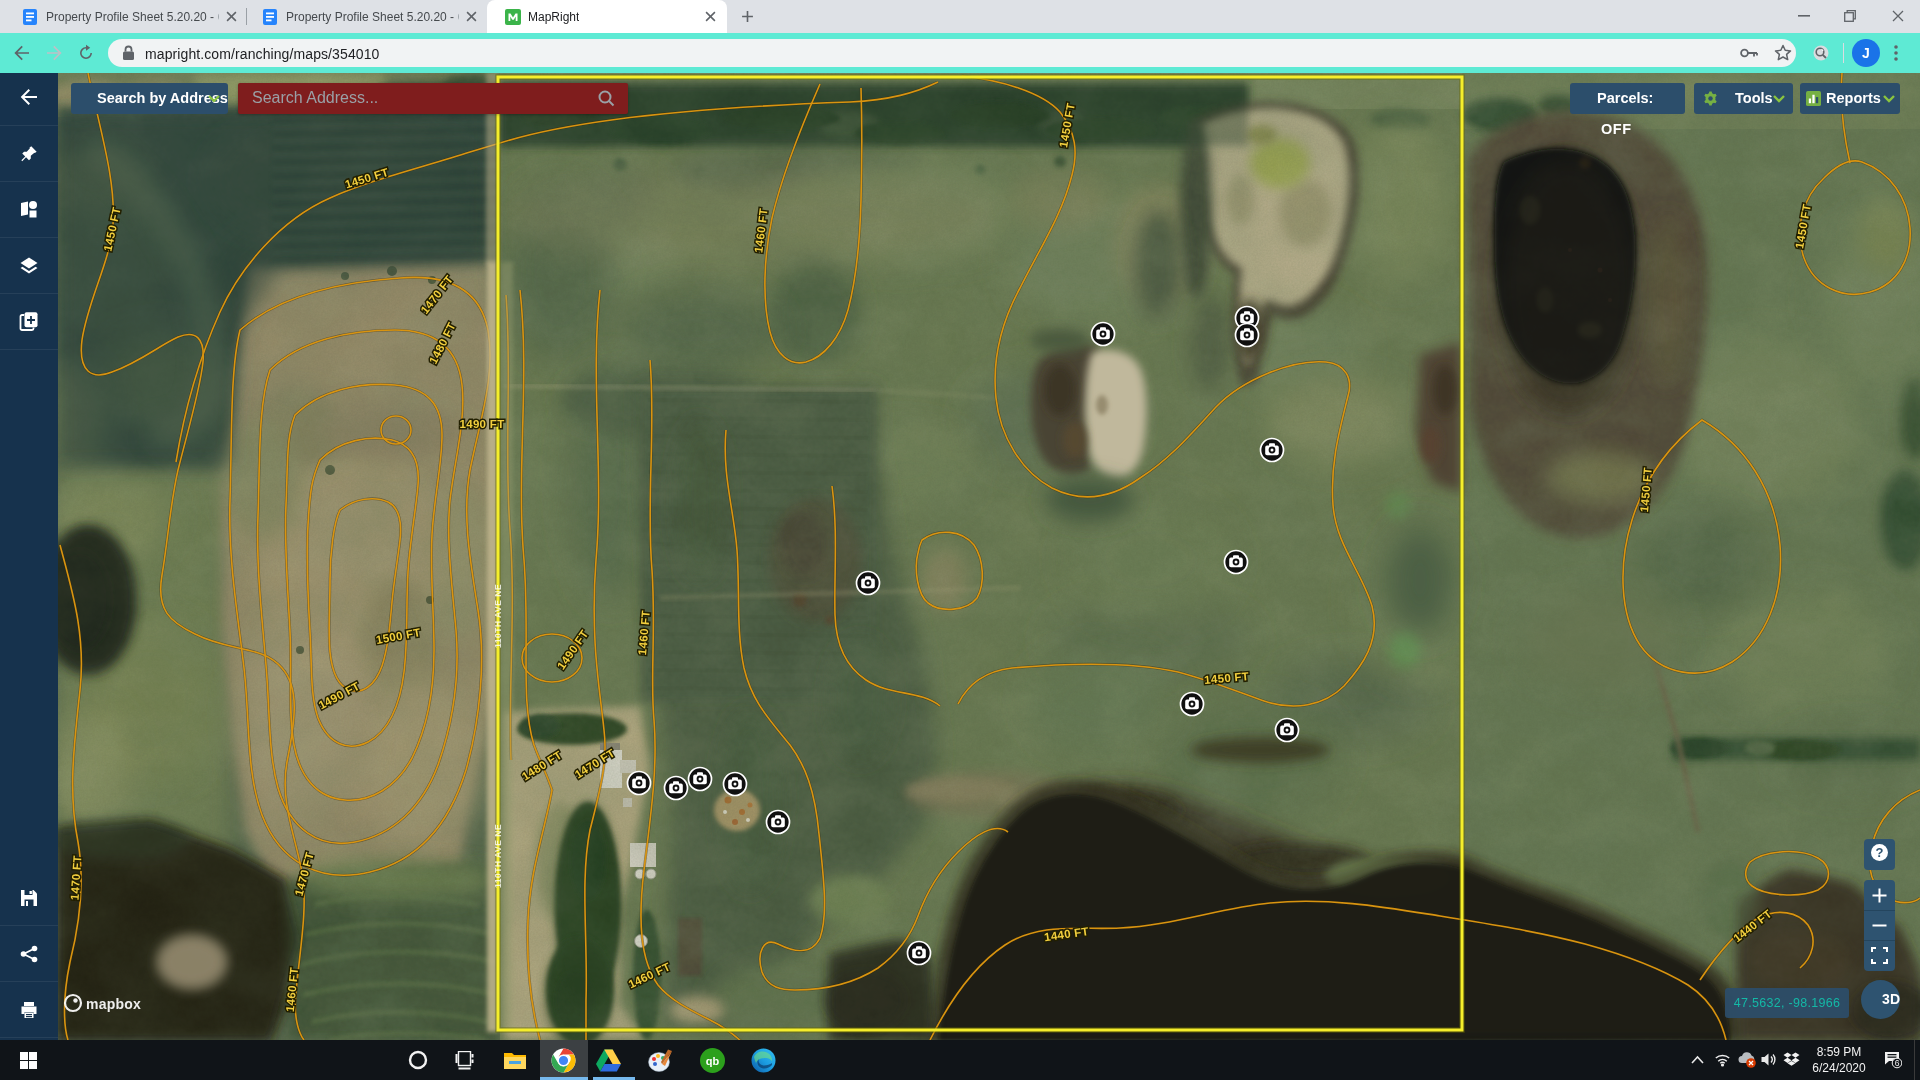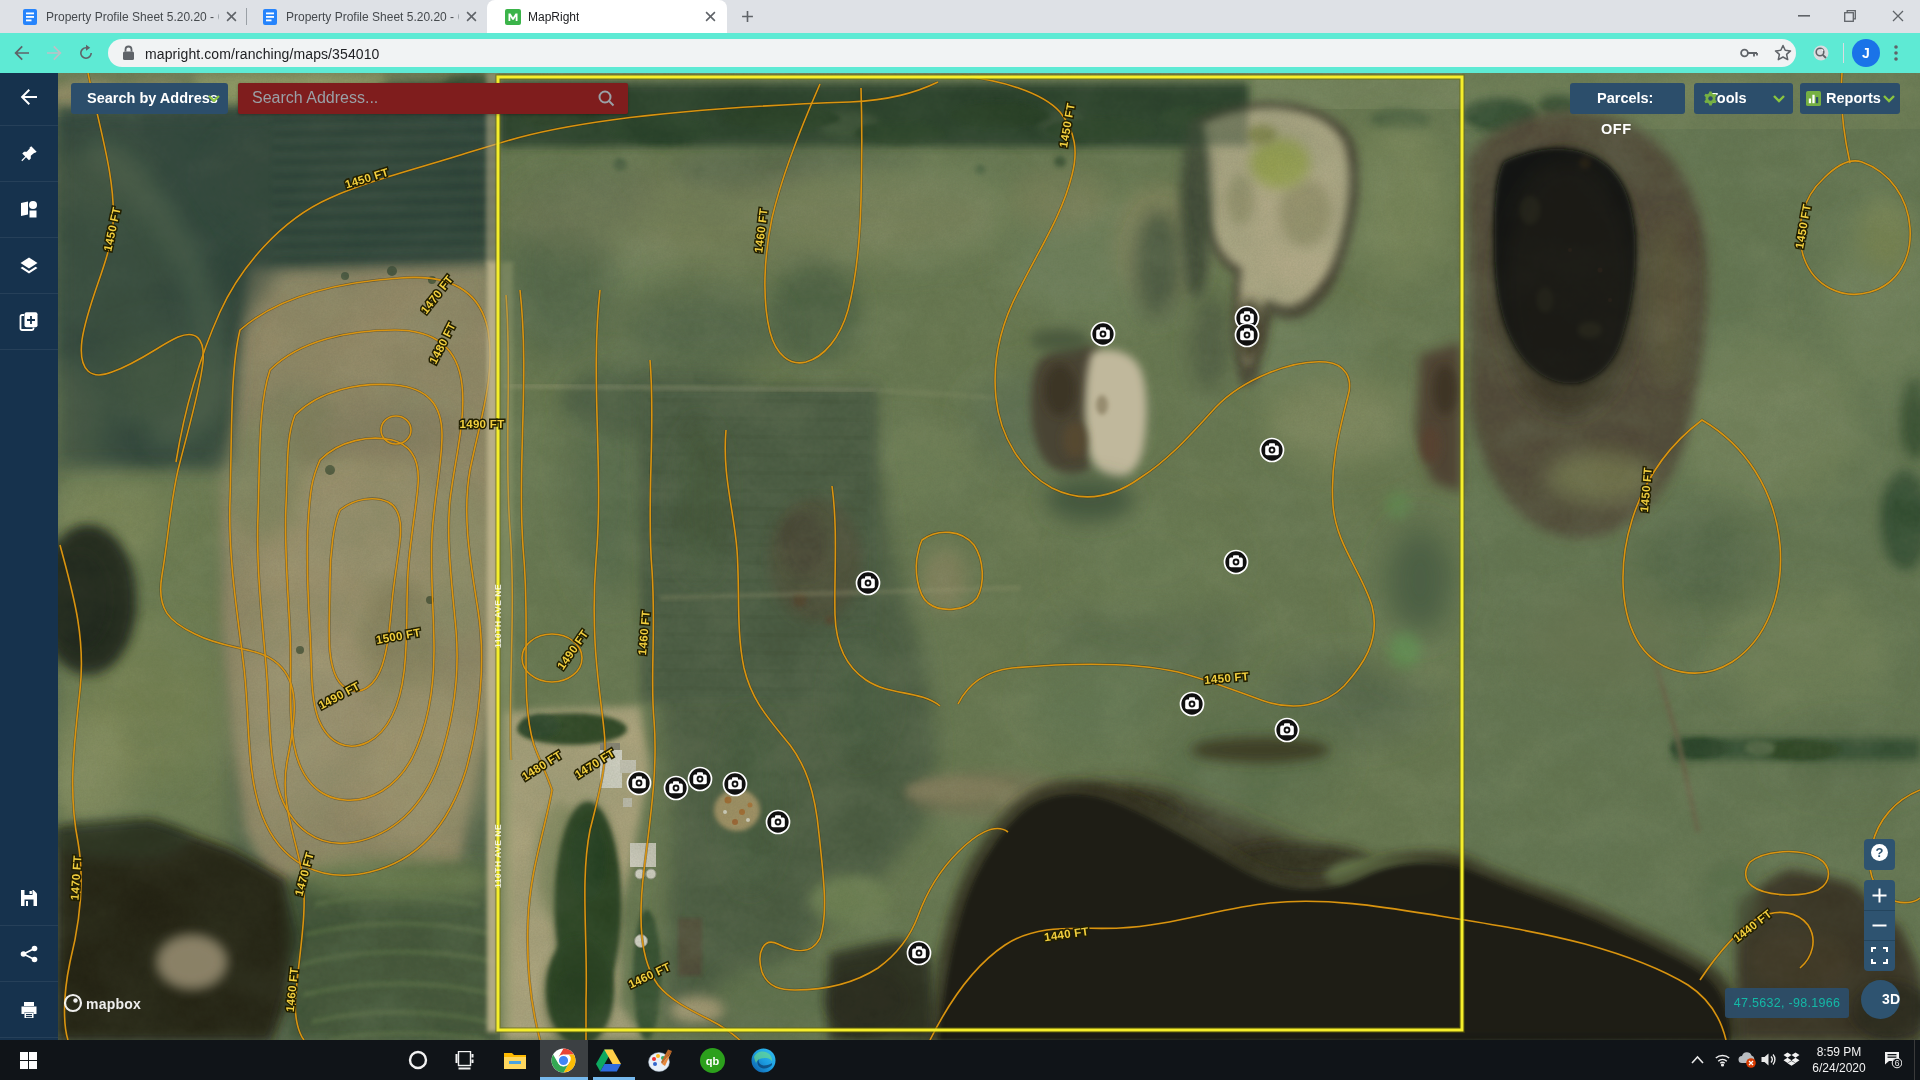--- a/index.html
+++ b/index.html
@@ -601,34 +601,34 @@
     </svg>
   <svg class="abs" style="left:20px;top:928px" width="18" height="18" viewBox="0 0 18 18">
       <rect x="4" y="1" width="10" height="4" fill="#fff"></rect>
       <path d="M1.5,5.5 L16.5,5.5 L16.5,13 L13.5,13 L13.5,11 L4.5,11 L4.5,13 L1.5,13 Z" fill="#fff"></path>
       <rect x="4.5" y="11.5" width="9" height="5.5" fill="#fff"></rect>
       <rect x="6" y="13" width="6" height="1.2" fill="#16324d"></rect>
       <rect x="6" y="15" width="6" height="1.2" fill="#16324d"></rect>
     </svg>
 </div>
 
-<div class="mrbtn" style="left:71px;top:83px;width:157px;height:31px;line-height:31px;padding-left:16px;font-size:14.5px">Search by Address
+<div class="mrbtn" style="left:71px;top:83px;width:157px;height:31px;line-height:31px;padding-left:26px;font-size:14.5px">Search by Address
   <svg class="abs" style="left:137px;top:12px" width="12" height="8" viewBox="0 0 12 8">
       <path d="M1,1 L6,6 L11,1" stroke="#8bc53f" stroke-width="2.2" fill="none"></path>
     </svg>
 </div>
 <div class="abs" style="left:238px;top:83px;width:390px;height:31px;background:#7f1d1d;border-radius:2px;box-shadow:0 1px 3px rgba(0,0,0,.3)">
   <div class="abs" style="left:14px;top:6px;font-size:16px;color:#9aa0a6">Search Address...</div>
   <svg class="abs" style="left:360px;top:7px" width="17" height="17" viewBox="0 0 17 17">
       <circle cx="7" cy="7" r="5.5" fill="none" stroke="#9aa0a6" stroke-width="2"></circle>
       <path d="M11,11 L15.5,15.5" stroke="#9aa0a6" stroke-width="2"></path>
     </svg>
 </div>
 <div class="mrbtn" style="left:1570px;top:83px;width:115px;height:31px;line-height:31px;padding-left:27px">Parcels: &nbsp;<span style="letter-spacing:.5px">OFF</span></div>
-<div class="mrbtn" style="left:1694px;top:83px;width:99px;height:31px;line-height:31px;padding-left:15px">Tools
+<div class="mrbtn" style="left:1694px;top:83px;width:99px;height:31px;line-height:31px;padding-left:41px">Tools
   <svg class="abs" style="left:9px;top:8px" width="15" height="15" viewBox="0 0 16 16">
       <path d="M6.8,0.5 L9.2,0.5 L9.7,2.5 A5.6,5.6 0 0 1 11.4,3.5 L13.4,2.9 L14.6,5 L13.1,6.4 A5.6,5.6 0 0 1 13.1,9.6 L14.6,11 L13.4,13.1 L11.4,12.5 A5.6,5.6 0 0 1 9.7,13.5 L9.2,15.5 L6.8,15.5 L6.3,13.5 A5.6,5.6 0 0 1 4.6,12.5 L2.6,13.1 L1.4,11 L2.9,9.6 A5.6,5.6 0 0 1 2.9,6.4 L1.4,5 L2.6,2.9 L4.6,3.5 A5.6,5.6 0 0 1 6.3,2.5 Z" fill="#76b043"></path>
       <circle cx="8" cy="8" r="2.4" fill="#2c4e6b"></circle>
     </svg>
   <svg class="abs" style="left:79px;top:12px" width="12" height="8" viewBox="0 0 12 8">
       <path d="M1,1 L6,6 L11,1" stroke="#8bc53f" stroke-width="2.4" fill="none"></path>
     </svg>
 </div>
 <div class="mrbtn" style="left:1800px;top:83px;width:100px;height:31px;line-height:31px;padding-left:26px">Reports
   <svg class="abs" style="left:6px;top:8px" width="15" height="15" viewBox="0 0 16 16">

